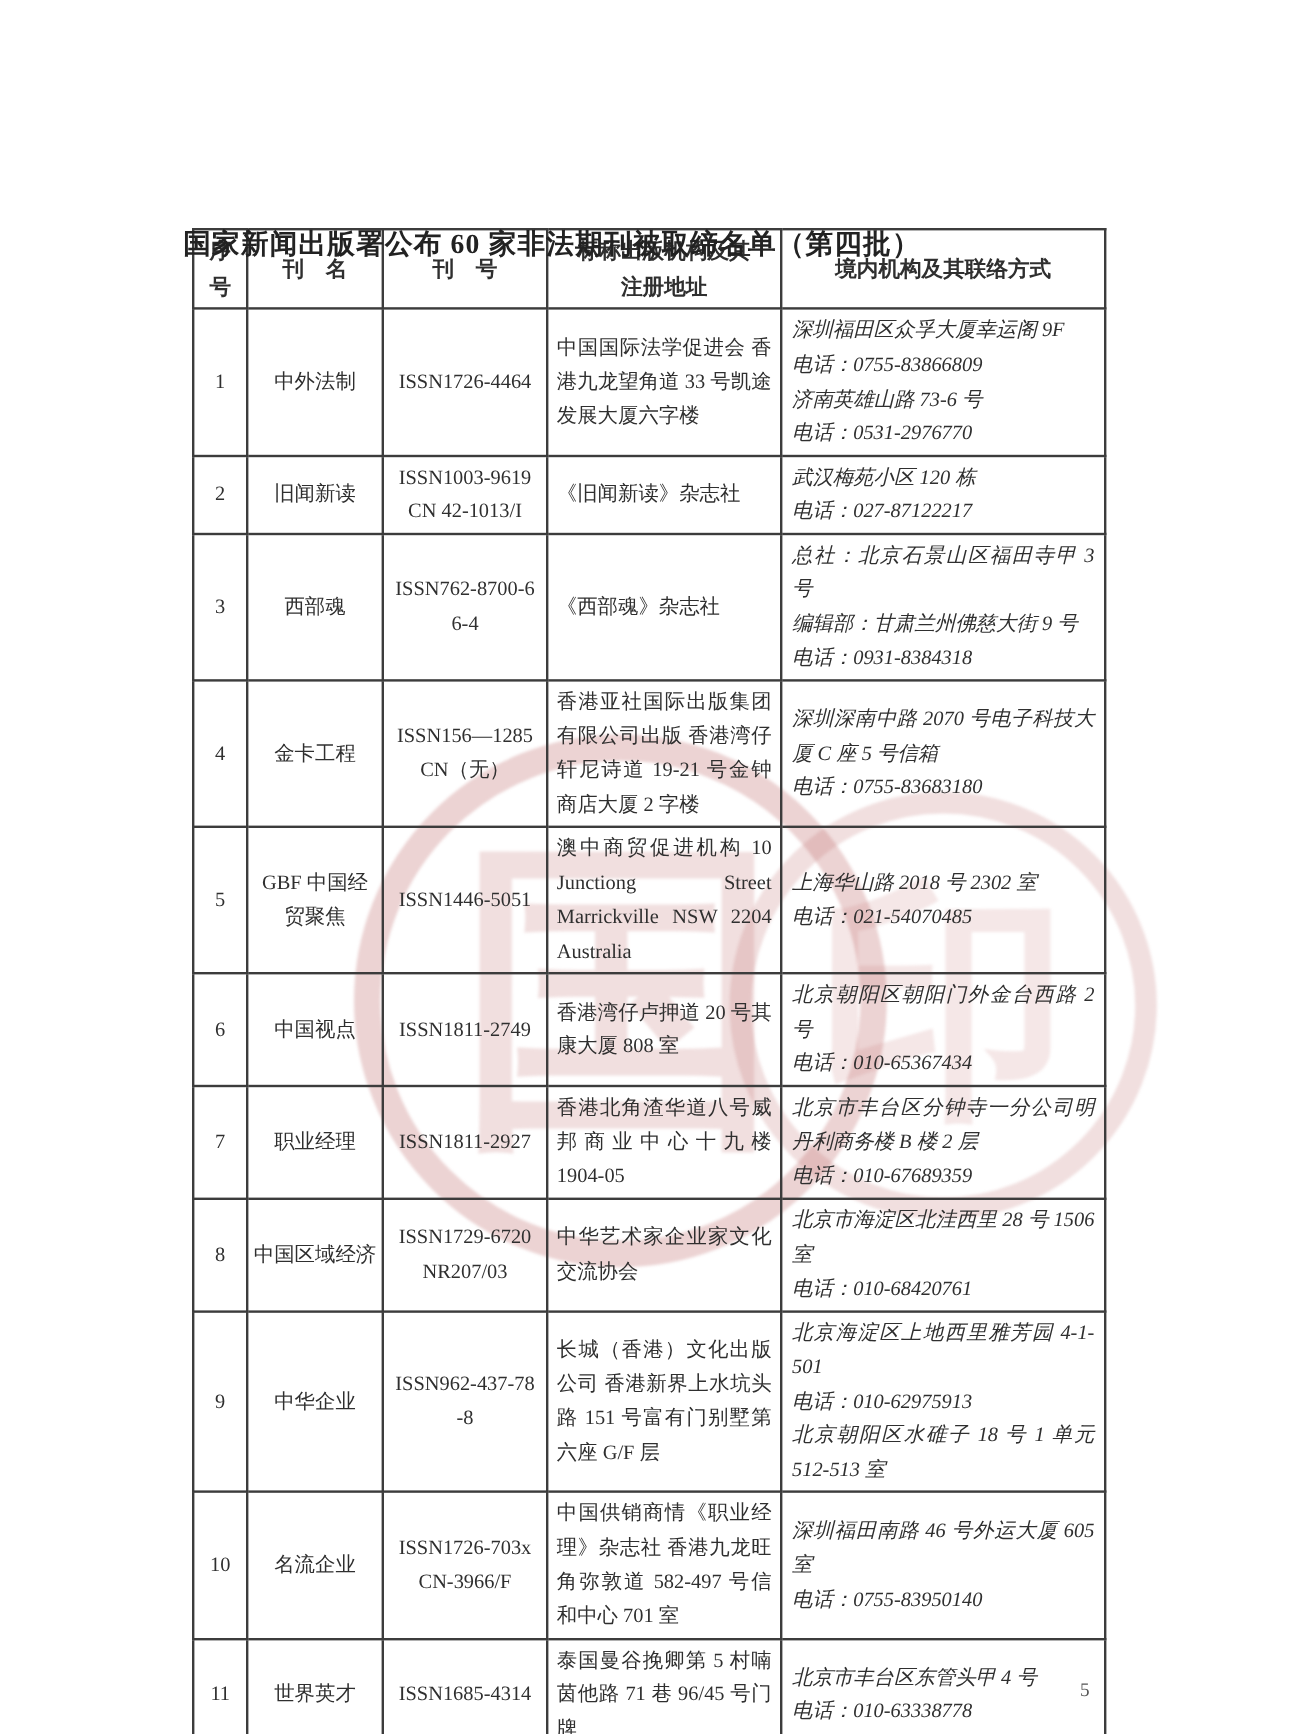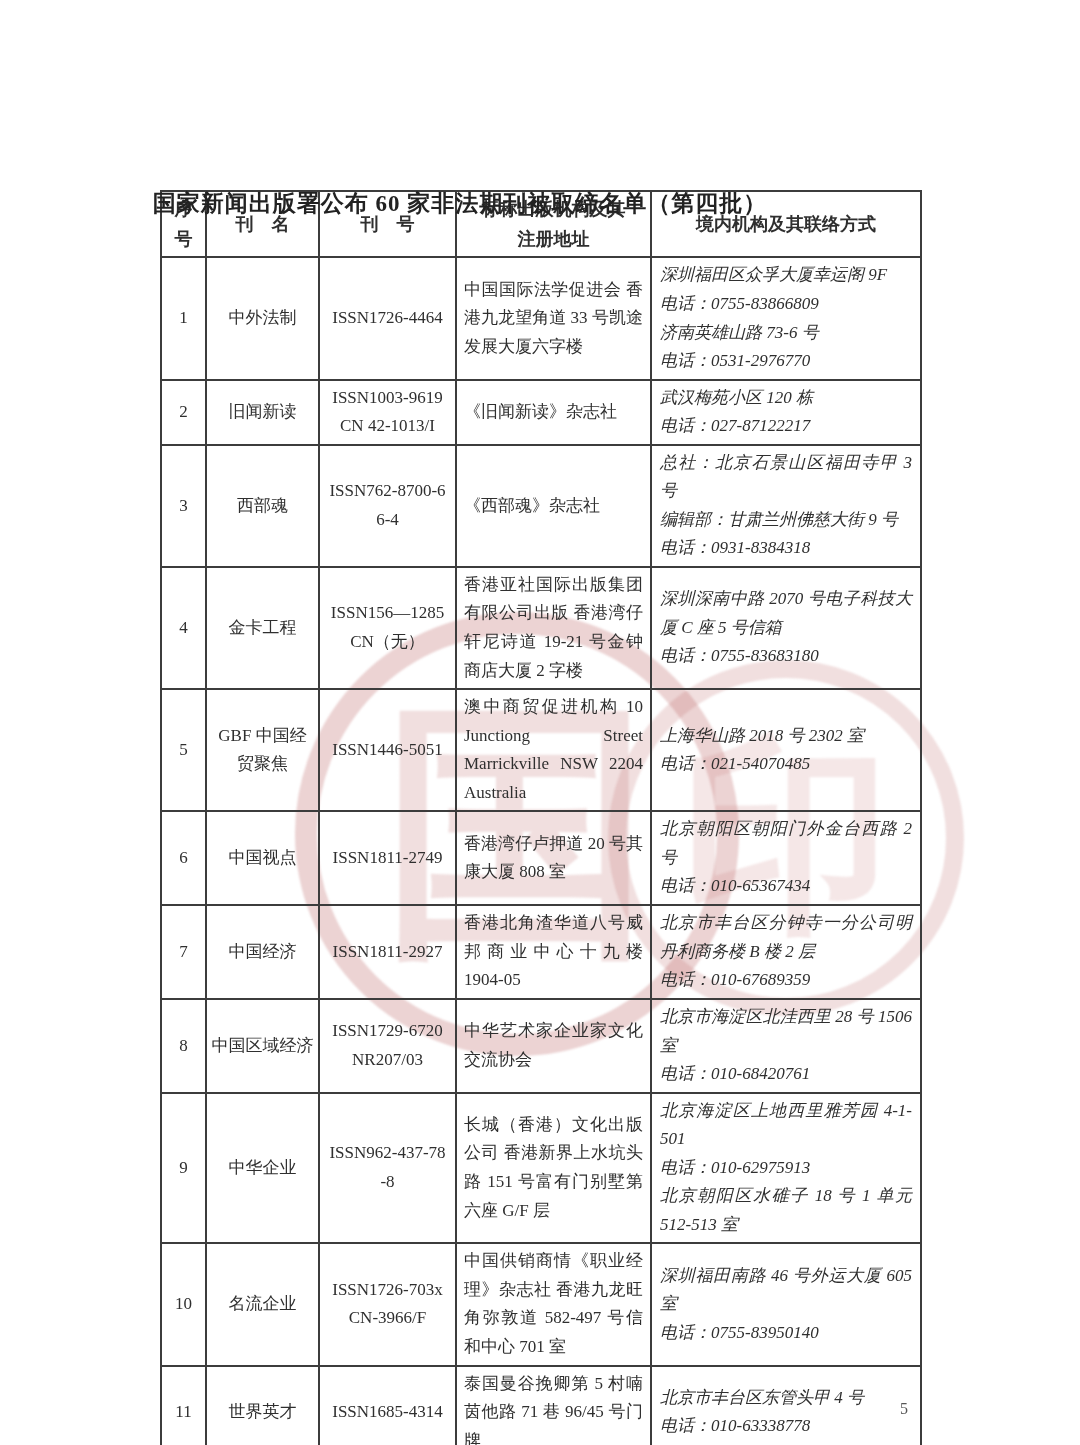--- a/index.html
+++ b/index.html
@@ -205,21 +205,21 @@
         <tr>
           <td class="col0">6</td>
           <td class="col1">中国视点</td>
           <td class="col2">ISSN1811-2749</td>
           <td class="col3">香港湾仔卢押道 20 号其康大厦 808 室</td>
           <td class="col4">北京朝阳区朝阳门外金台西路 2 号
 电话：010-65367434</td>
         </tr>
         <tr>
           <td class="col0">7</td>
-          <td class="col1">中国经济</td>
+          <td class="col1">职业经理</td>
           <td class="col2">ISSN1811-2927</td>
           <td class="col3">香港北角渣华道八号威邦商业中心十九楼 1904-05</td>
           <td class="col4">北京市丰台区分钟寺一分公司明丹利商务楼 B 楼 2 层
 电话：010-67689359</td>
         </tr>
         <tr>
           <td class="col0">8</td>
           <td class="col1">中国区域经济</td>
           <td class="col2">ISSN1729-6720
 NR207/03</td>

